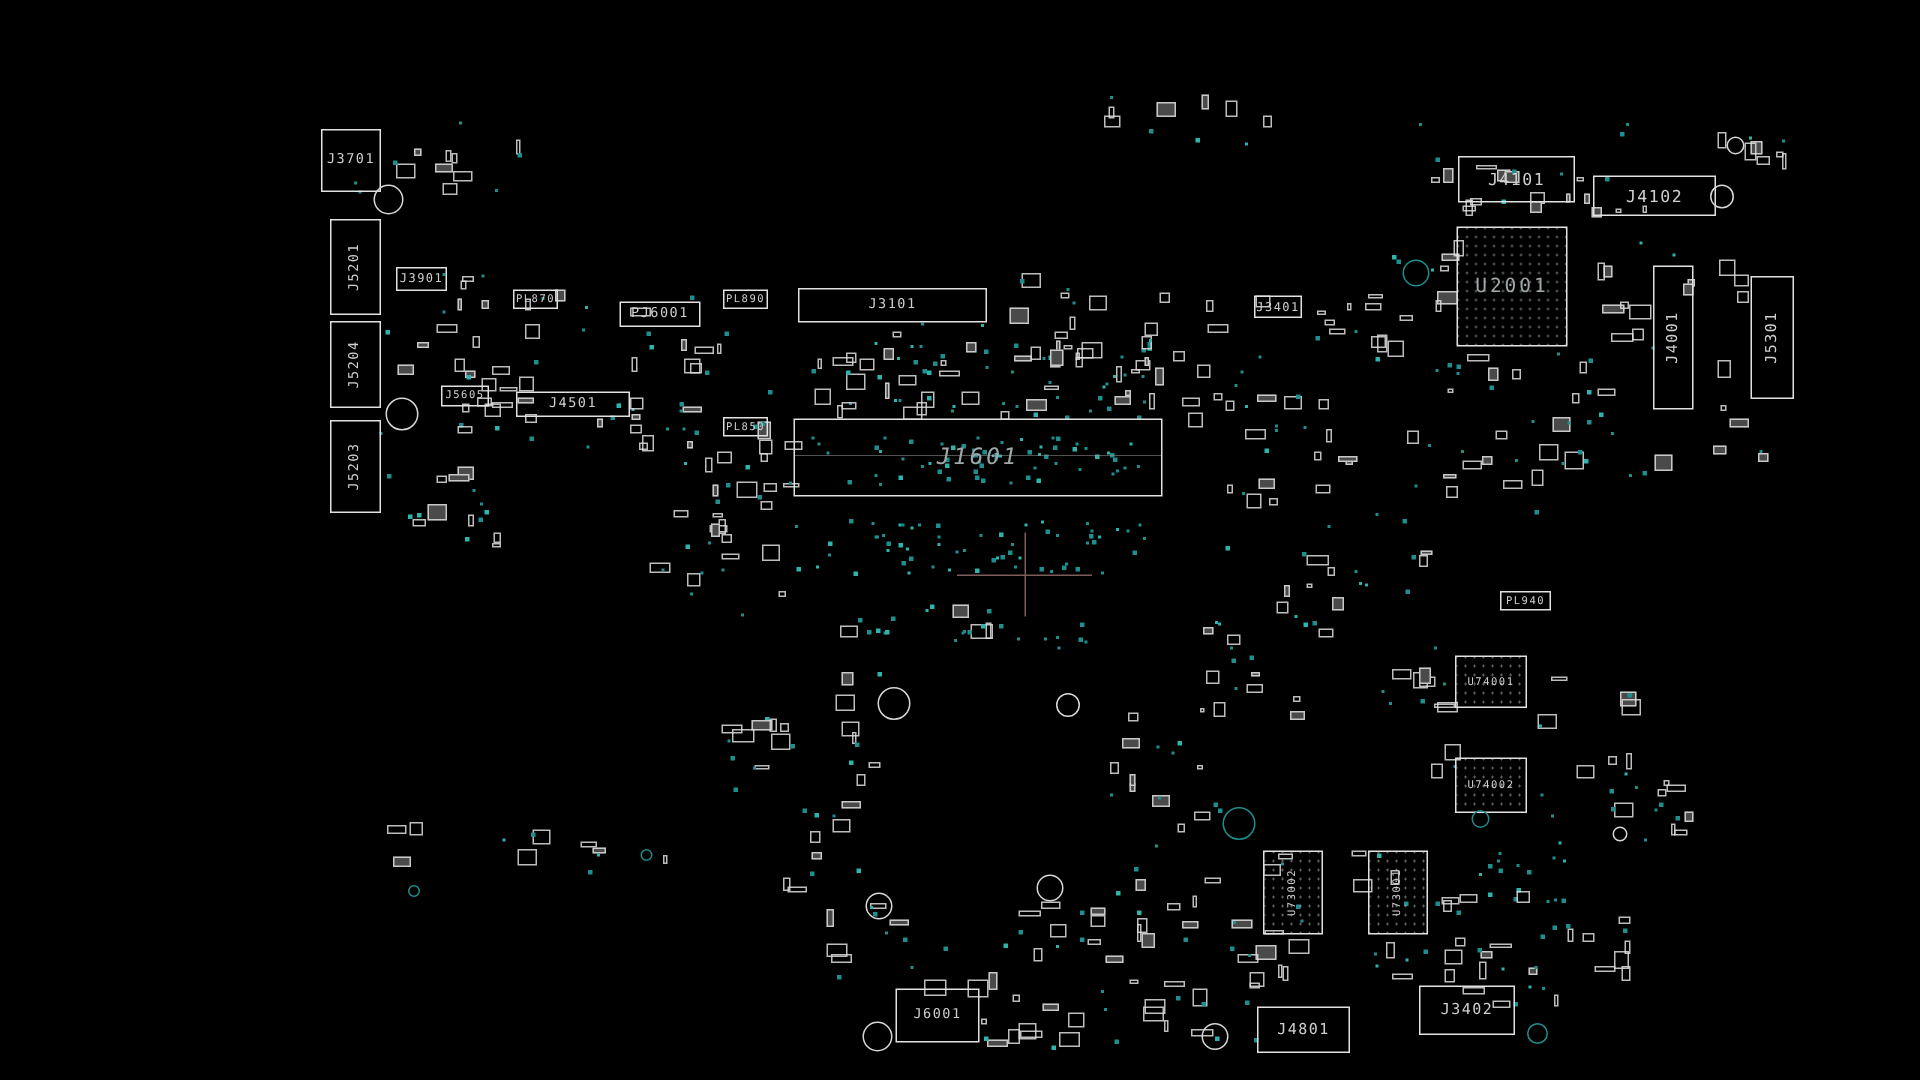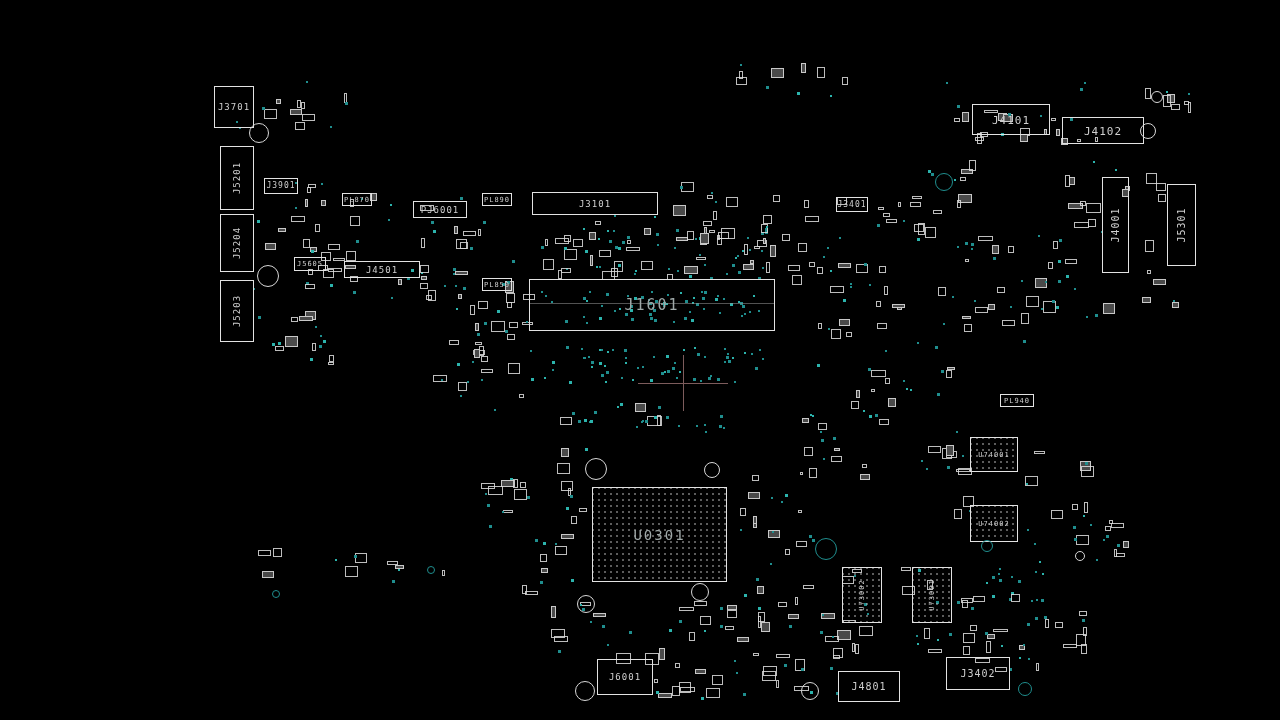--- a/index.html
+++ b/index.html
@@ -2,21 +2,21 @@
 <html><head>
 <meta charset="utf-8">
 <style>
   html,body{margin:0;padding:0;background:#000;}
   .board{position:relative;width:1280px;height:720px;background:#000;overflow:hidden;
          font-family:"DejaVu Sans Mono", monospace;}
   .comp{position:absolute;border:1px solid #e2e2e2;box-sizing:border-box;}
   .comp.chip{background-image:radial-gradient(rgba(190,190,190,.5) .7px, transparent .9px);
              background-size:6px 6px;background-position:3px 3px;}
   .comp.slot{background-image:linear-gradient(to bottom, transparent 47%, rgba(150,150,150,.55) 47%,
-             rgba(150,150,150,.55) 48%, transparent 48%);}
+             rgba(150,150,150,.55) 48%, transparent 48%);font-style:italic;}
   .clabel{position:absolute;left:50%;top:50%;transform:translate(-50%,-50%);
           color:#cfcfcf;white-space:nowrap;letter-spacing:1px;line-height:1;}
   .clabel.v{transform:translate(-50%,-50%) rotate(-90deg);}
   .clabel.big{color:#9fa8a8;letter-spacing:2px;}
   .part{position:absolute;border:1px solid rgba(222,222,222,.85);box-sizing:border-box;}
   .part.fill{background:#4a4a4a;}
   .dot{position:absolute;background:#1f8e8e;}
   .dot.bright{background:#2cb4ad;}
   .hole{position:absolute;border-radius:50%;border:1px solid #d8d8d8;box-sizing:border-box;}
   .hole.teal{border-color:#1f8e8e;}
@@ -878,43 +878,43 @@
     </div>
     <div class="comp conn" style="left: 344px; top: 261px; width: 76px; height: 17px;">
       <span class="clabel" style="font-size: 9px;">J4501</span>
     </div>
     <div class="comp conn" style="left: 482px; top: 278px; width: 30px; height: 13px;">
       <span class="clabel" style="font-size: 7px;">PL850</span>
     </div>
     <div class="comp slot" style="left: 529px; top: 279px; width: 246px; height: 52px;">
       <span class="clabel big" style="font-size: 15px;">J1601</span>
     </div>
+    <div class="comp chip" style="left: 971px; top: 151px; width: 74px; height: 80px;">
+      <span class="clabel big" style="font-size: 13px;">U2001</span>
+    </div>
     <div class="comp conn" style="left: 972px; top: 104px; width: 78px; height: 31px;">
       <span class="clabel" style="font-size: 11px;">J4101</span>
     </div>
     <div class="comp conn" style="left: 1062px; top: 117px; width: 82px; height: 27px;">
       <span class="clabel" style="font-size: 11px;">J4102</span>
     </div>
     <div class="comp conn" style="left: 1102px; top: 177px; width: 27px; height: 96px;">
       <span class="clabel v" style="font-size: 10px;">J4001</span>
     </div>
     <div class="comp conn" style="left: 1167px; top: 184px; width: 29px; height: 82px;">
       <span class="clabel v" style="font-size: 10px;">J5301</span>
     </div>
     <div class="comp conn" style="left: 1000px; top: 394px; width: 34px; height: 13px;">
       <span class="clabel" style="font-size: 7px;">PL940</span>
     </div>
     <div class="comp chip" style="left: 970px; top: 437px; width: 48px; height: 35px;">
       <span class="clabel" style="font-size: 7px;">U74001</span>
     </div>
     <div class="comp chip" style="left: 970px; top: 505px; width: 48px; height: 37px;">
       <span class="clabel" style="font-size: 7px;">U74002</span>
-    </div>
-    <div class="comp chip" style="left: 592px; top: 487px; width: 135px; height: 95px;">
-      <span class="clabel big" style="font-size: 14px;">U0301</span>
     </div>
     <div class="comp chip" style="left: 842px; top: 567px; width: 40px; height: 56px;">
       <span class="clabel v" style="font-size: 7px;">U73002</span>
     </div>
     <div class="comp chip" style="left: 912px; top: 567px; width: 40px; height: 56px;">
       <span class="clabel v" style="font-size: 7px;">U73001</span>
     </div>
     <div class="comp conn" style="left: 597px; top: 659px; width: 56px; height: 36px;">
       <span class="clabel" style="font-size: 9px;">J6001</span>
     </div>

